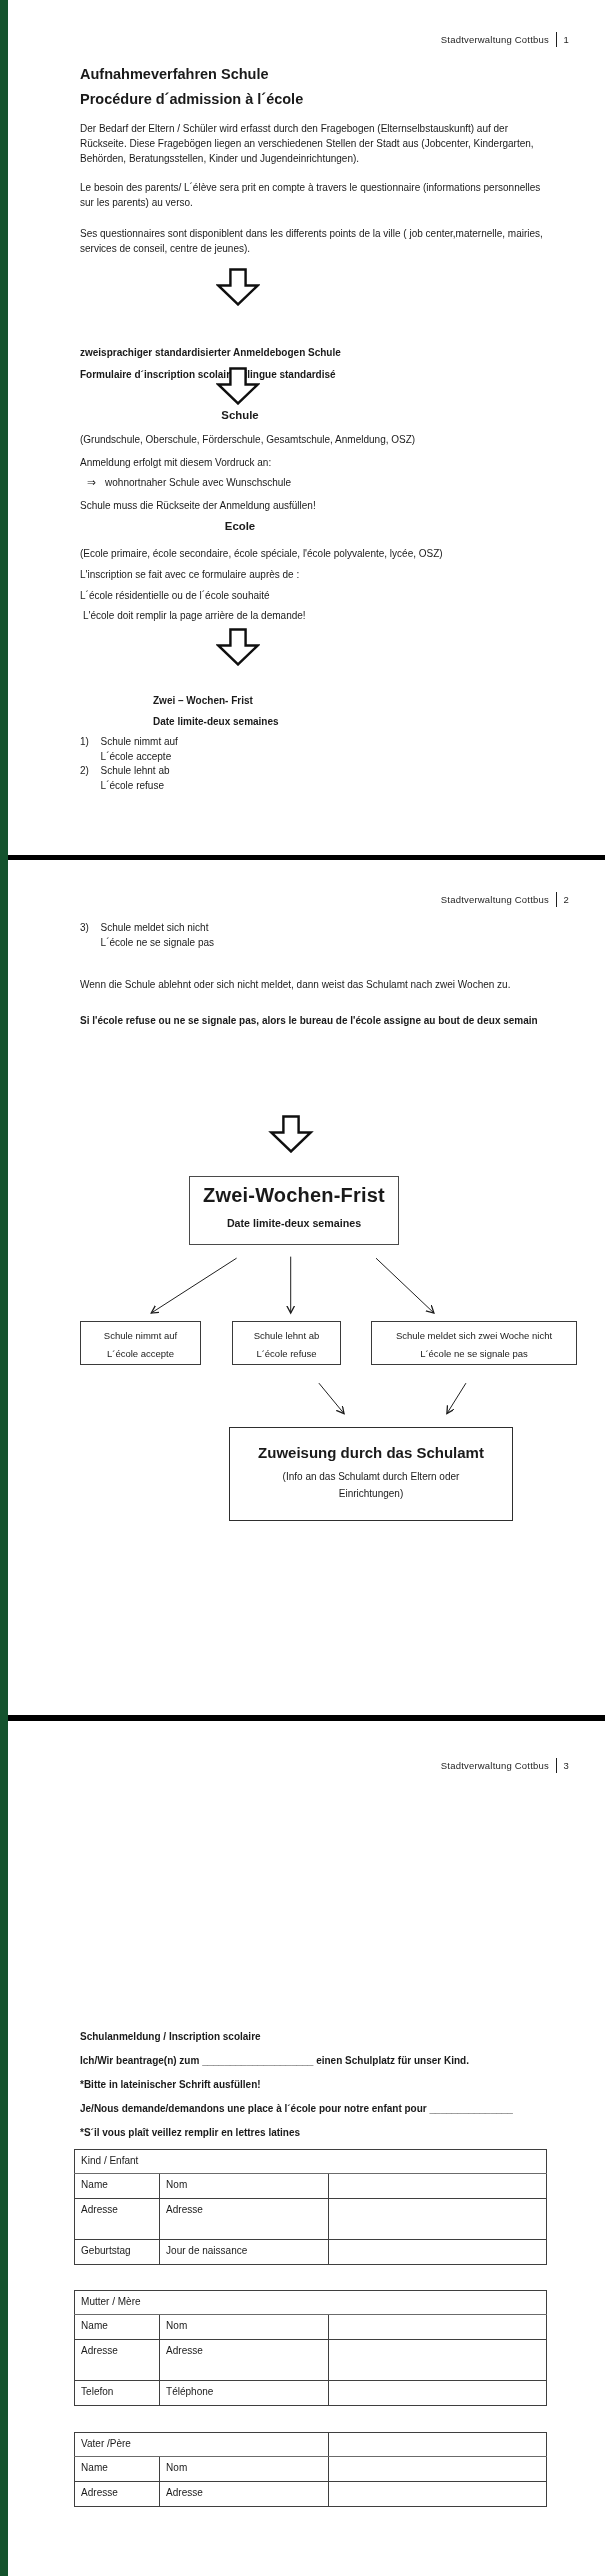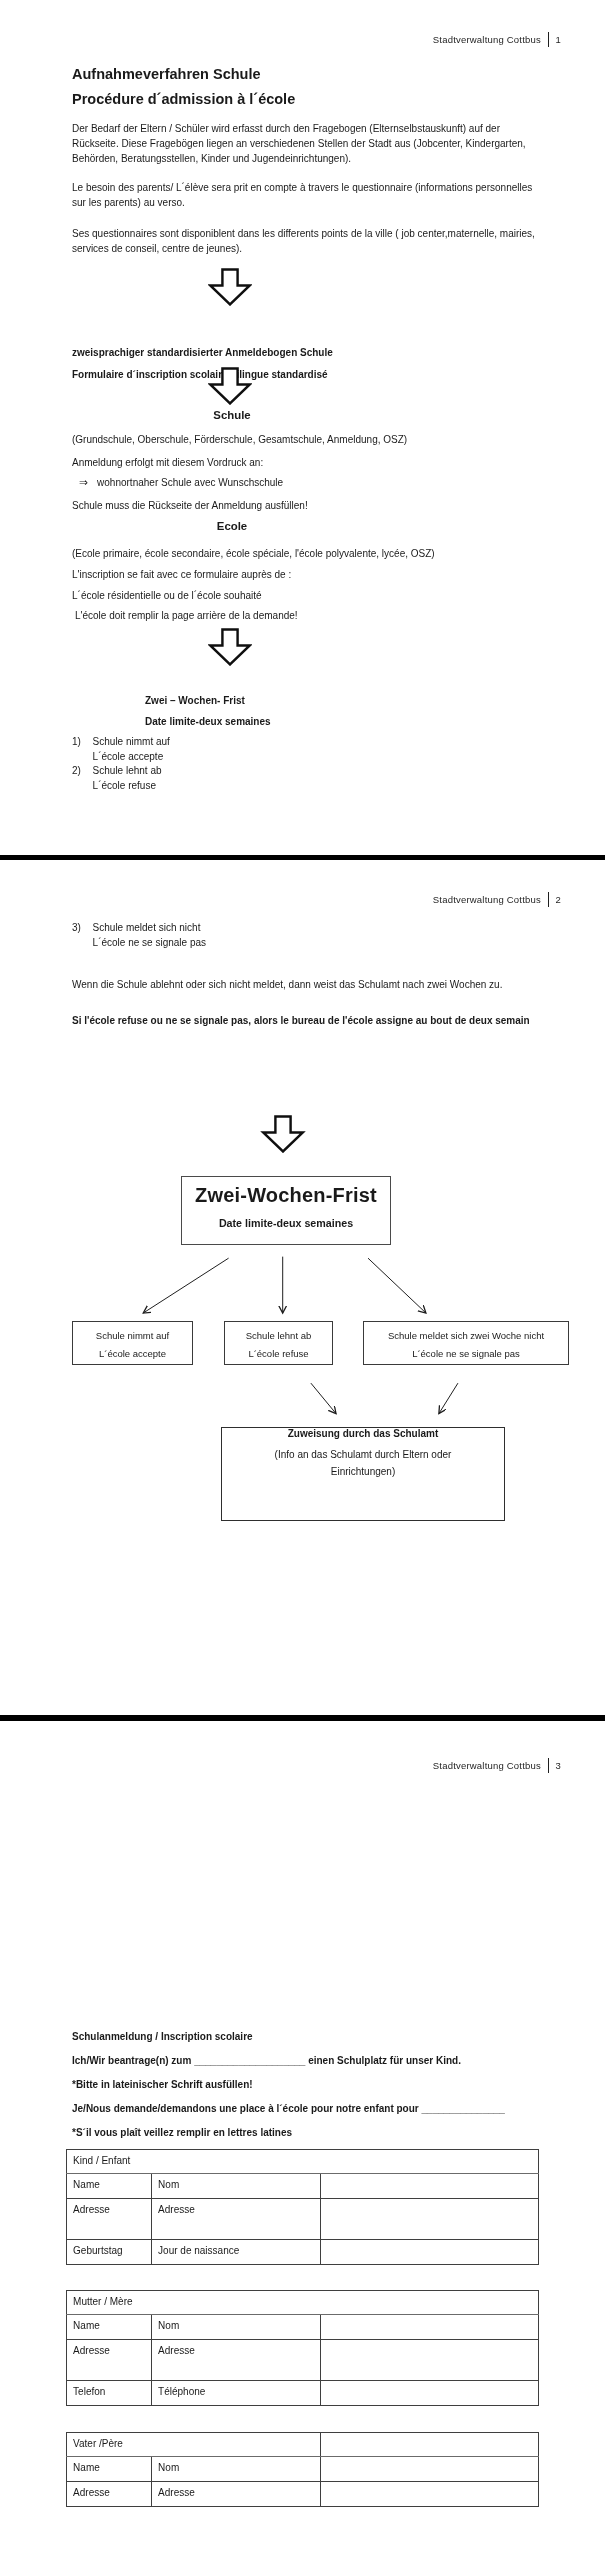--- a/index.html
+++ b/index.html
@@ -3,21 +3,21 @@
 <meta charset="utf-8">
 <style>
   * { margin:0; padding:0; box-sizing:border-box; }
   html,body { background:#ffffff; }
   body {
     width:605px;
     font-family:"Liberation Sans", sans-serif;
     color:#1a1a1a;
     -webkit-font-smoothing:antialiased;
   }
-  .doc { width:543px; background:#86efac; }
+  .doc { width:543px; background:#14532d;padding-left:8px; }
   .page { position:relative; width:605px; background:#fff; overflow:hidden; }
   .p1 { height:855px; }
   .p2 { height:855px; }
   .p3 { height:856px; }
   .page-break { width:605px; height:5.3px; background:#000; }
 
   .abs { position:absolute; }
 
   .hdr {
     position:absolute; top:32px; right:44px;
@@ -43,21 +43,21 @@
   .fbox {
     position:absolute; background:#fff; text-align:center;
     border:1.1px solid #3a3a3a;
   }
   .zwf-box { border:1.1px solid #4a4a4a; }
   .zwf-title { font-size:20px; font-weight:bold; margin-top:6.9px; letter-spacing:0.2px; }
   .zwf-sub { font-size:10.7px; font-weight:bold; margin-top:10px; }
   .outcome { font-size:9.5px; padding-top:6.1px; }
   .outcome .l1 { margin-bottom:6.9px; margin-top:1.5px; }
   .result-box { border:1.5px solid #2e2e2e; text-align:center; }
-  .result-title { font-size:10px; font-weight:bold; margin-top:0; }
+  .result-title { font-size:15px; font-weight:bold; margin-top:16px; }
   .result-sub { font-size:10px; line-height:17px; margin-top:6.9px; }
 
   .form-intro { font-size:10px; font-weight:bold; }
 
   table.form { border-collapse:collapse; width:473px; border:1.5px solid #2b2b2b; background:#fff; }
   table.form td {
     border:0.8px solid #3f3f3f;
     font-size:10px; color:#1a1a1a;
     padding:5.3px 6.1px 0 6.1px; vertical-align:top;
   }

